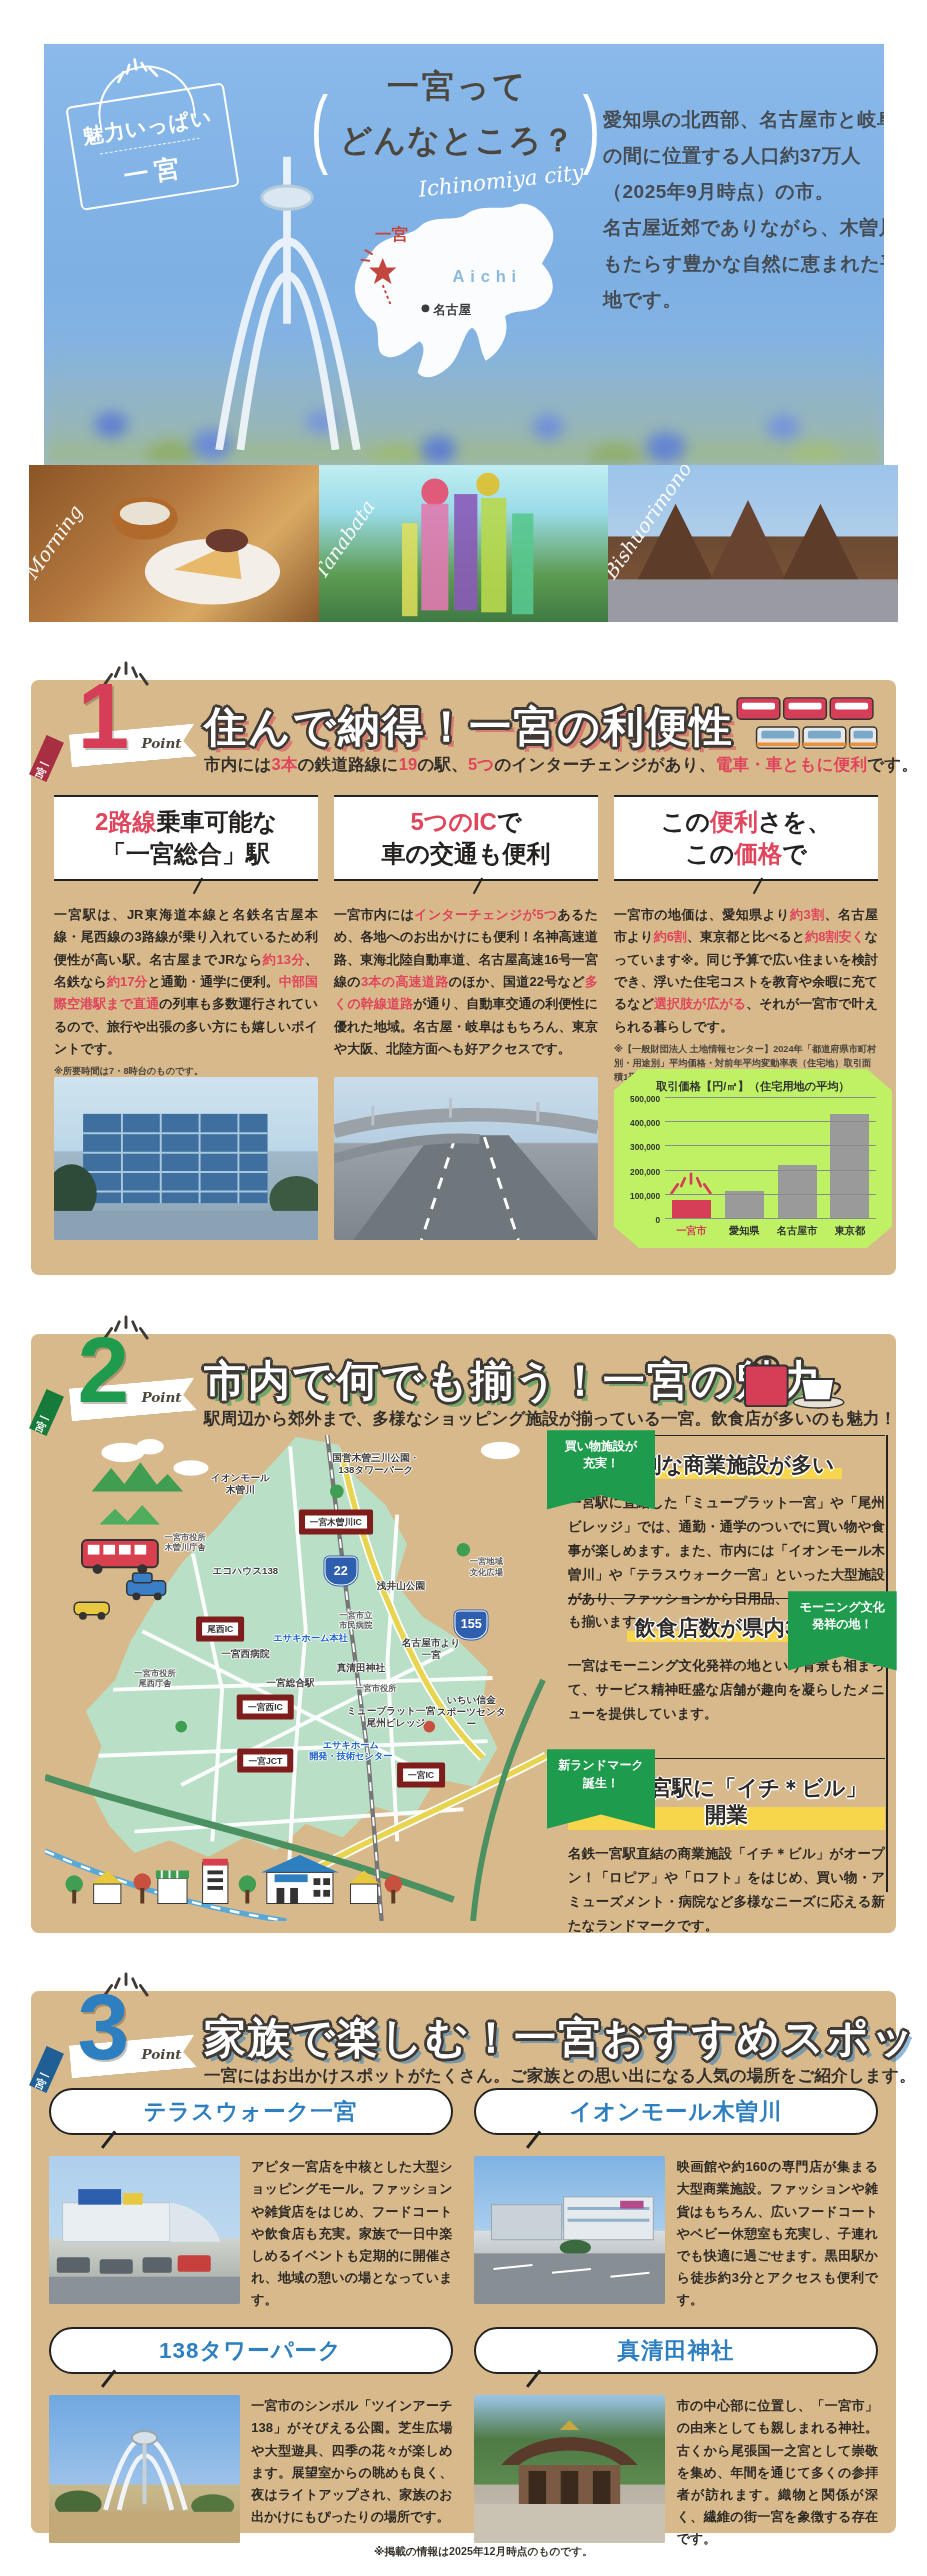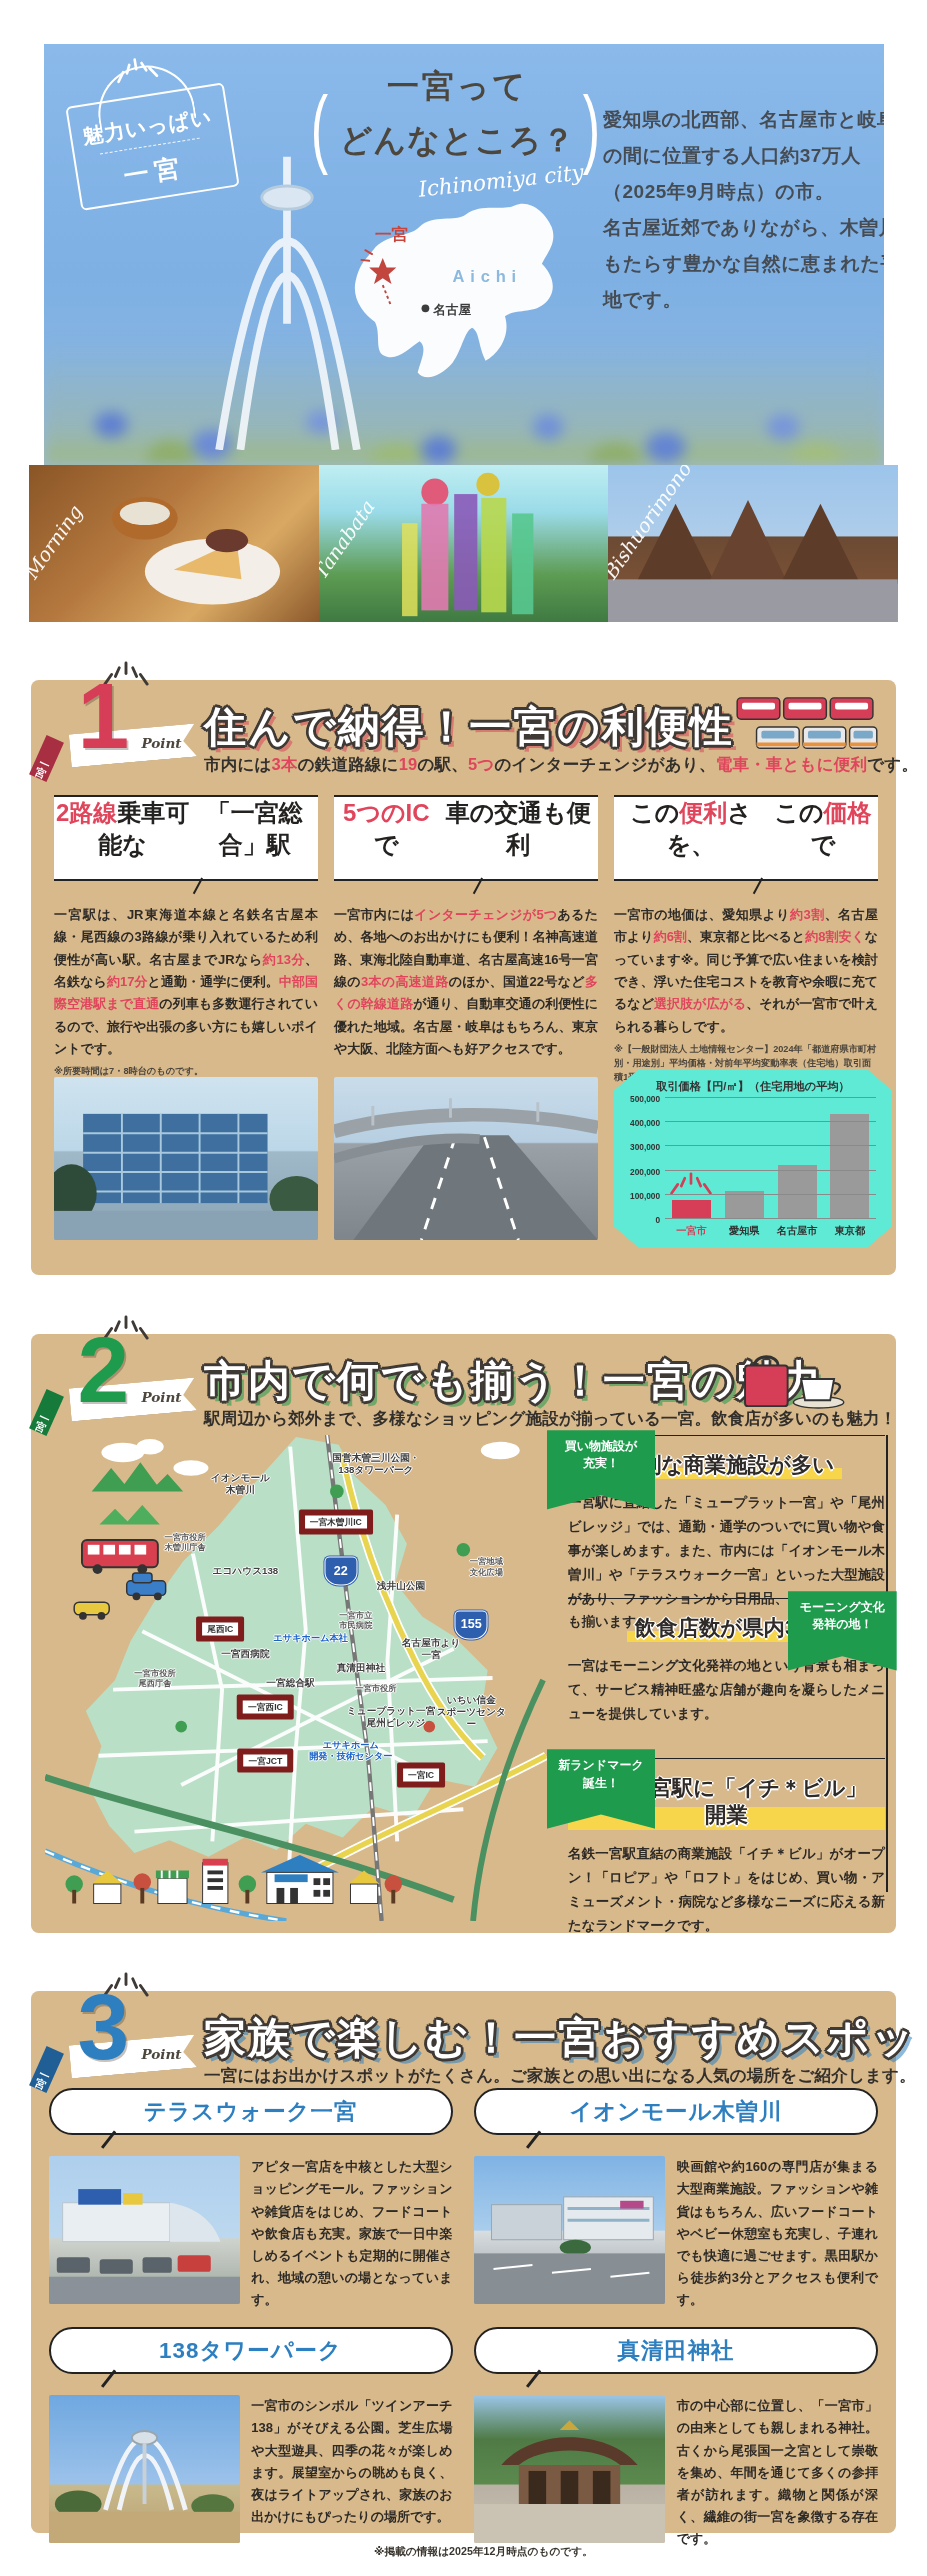--- a/index.html
+++ b/index.html
@@ -67,28 +67,28 @@
     text-shadow:-1.9px -1.9px 0 #3f3a35,1.9px -1.9px 0 #3f3a35,-1.9px 1.9px 0 #3f3a35,1.9px 1.9px 0 #3f3a35,0 2.9px 0 #3f3a35,2.9px 0 0 #3f3a35,-2.9px 0 0 #3f3a35,0 -2.9px 0 #3f3a35,4.9px 4.9px 0 rgba(214,61,86,.5);}
   .p2 .sec-title{text-shadow:-1.9px -1.9px 0 #3f3a35,1.9px -1.9px 0 #3f3a35,-1.9px 1.9px 0 #3f3a35,1.9px 1.9px 0 #3f3a35,0 2.9px 0 #3f3a35,2.9px 0 0 #3f3a35,-2.9px 0 0 #3f3a35,0 -2.9px 0 #3f3a35,4.9px 4.9px 0 rgba(31,155,77,.55);}
   .p3 .sec-title{text-shadow:-1.9px -1.9px 0 #3f3a35,1.9px -1.9px 0 #3f3a35,-1.9px 1.9px 0 #3f3a35,1.9px 1.9px 0 #3f3a35,0 2.9px 0 #3f3a35,2.9px 0 0 #3f3a35,-2.9px 0 0 #3f3a35,0 -2.9px 0 #3f3a35,4.9px 4.9px 0 rgba(46,127,192,.55);}
   .sec-sub{position:absolute;left:173px;top:74px;font-size:16.5px;font-weight:800;color:#332f2b;letter-spacing:0.2px;white-space:nowrap;}
 
   
   #card1{top:680px;height:595px;}
   #trains{position:absolute;right:17.5px;top:13.6px;width:146px;height:64px;}
   .col{position:absolute;top:115px;width:264px;}
   #col1{left:23px;} #col2{left:303px;} #col3{left:583px;}
-  .col-head{position:relative;background:#fff;border-top:2.4px solid #222;border-bottom:2.4px solid #222;min-height:82px;display:flex;flex-direction:row;justify-content:center;text-align:center;font-size:24px;font-weight:900;color:#242220;line-height:1.35;}
+  .col-head{position:relative;background:#fff;border-top:2.4px solid #222;border-bottom:2.4px solid #222;min-height:82px;display:flex;flex-direction:column;justify-content:center;text-align:center;font-size:24px;font-weight:900;color:#242220;line-height:1.35;}
   .col-head:after{content:"";position:absolute;left:54%;bottom:-15.6px;width:2.4px;height:17.5px;background:#222;transform:rotate(28deg);}
   .col-body{margin-top:23px;font-size:13px;font-weight:700;color:#2e2a26;line-height:1.72;text-align:justify;}
   .col-note{margin-top:4.9px;font-size:9.2px;font-weight:700;color:#4c463d;line-height:1.5;}
   .col-photo{position:absolute;top:397px;width:264px;height:163px;overflow:hidden;border-radius:1.9px;}
   #photo-station{background:linear-gradient(180deg,#cfe3ef 0%,#bcd7e8 45%,#9fb9c9 46%,#8aa3b4 100%);}
   #photo-highway{background:linear-gradient(180deg,#c9dcea 0%,#b7cfe2 40%,#9aa2a8 41%,#7e868c 100%);}
-  #chart-box{position:absolute;top:389px;left:583px;width:278px;height:179px;background:#5eead4;border-radius:3.9px;
+  #chart-box{position:absolute;top:389px;left:583px;width:278px;height:179px;background:#bef264;border-radius:3.9px;
     clip-path:polygon(9% 0,91% 0,100% 12%,100% 88%,91% 100%,9% 100%,0 88%,0 12%);}
   #chart-title{position:absolute;left:0;top:9.7px;width:100%;text-align:center;font-size:11.2px;font-weight:800;color:#333;}
   #chart-area{position:absolute;left:51px;right:15.6px;top:29px;bottom:29px;}
   .grid-line{position:absolute;left:0;right:0;height:1px;background:#8a8a8a;}
   .tick-label{position:absolute;right:100%;margin-right:4.9px;transform:translateY(5.8px);font-size:8.3px;color:#333;font-weight:700;white-space:nowrap;}
   #chart-bars{position:absolute;left:0;right:0;top:0;bottom:0;display:flex;align-items:flex-end;justify-content:space-around;}
   .bar-slot{position:relative;width:39px;height:100%;display:flex;align-items:flex-end;justify-content:center;}
   .bar{width:39px;}
   .bar-label{position:absolute;left:50%;transform:translateX(-50%);bottom:-19.4px;font-size:10.2px;font-weight:800;color:#333;white-space:nowrap;}
   .bar-label.red{color:#d63d56;margin-top:36px;}

